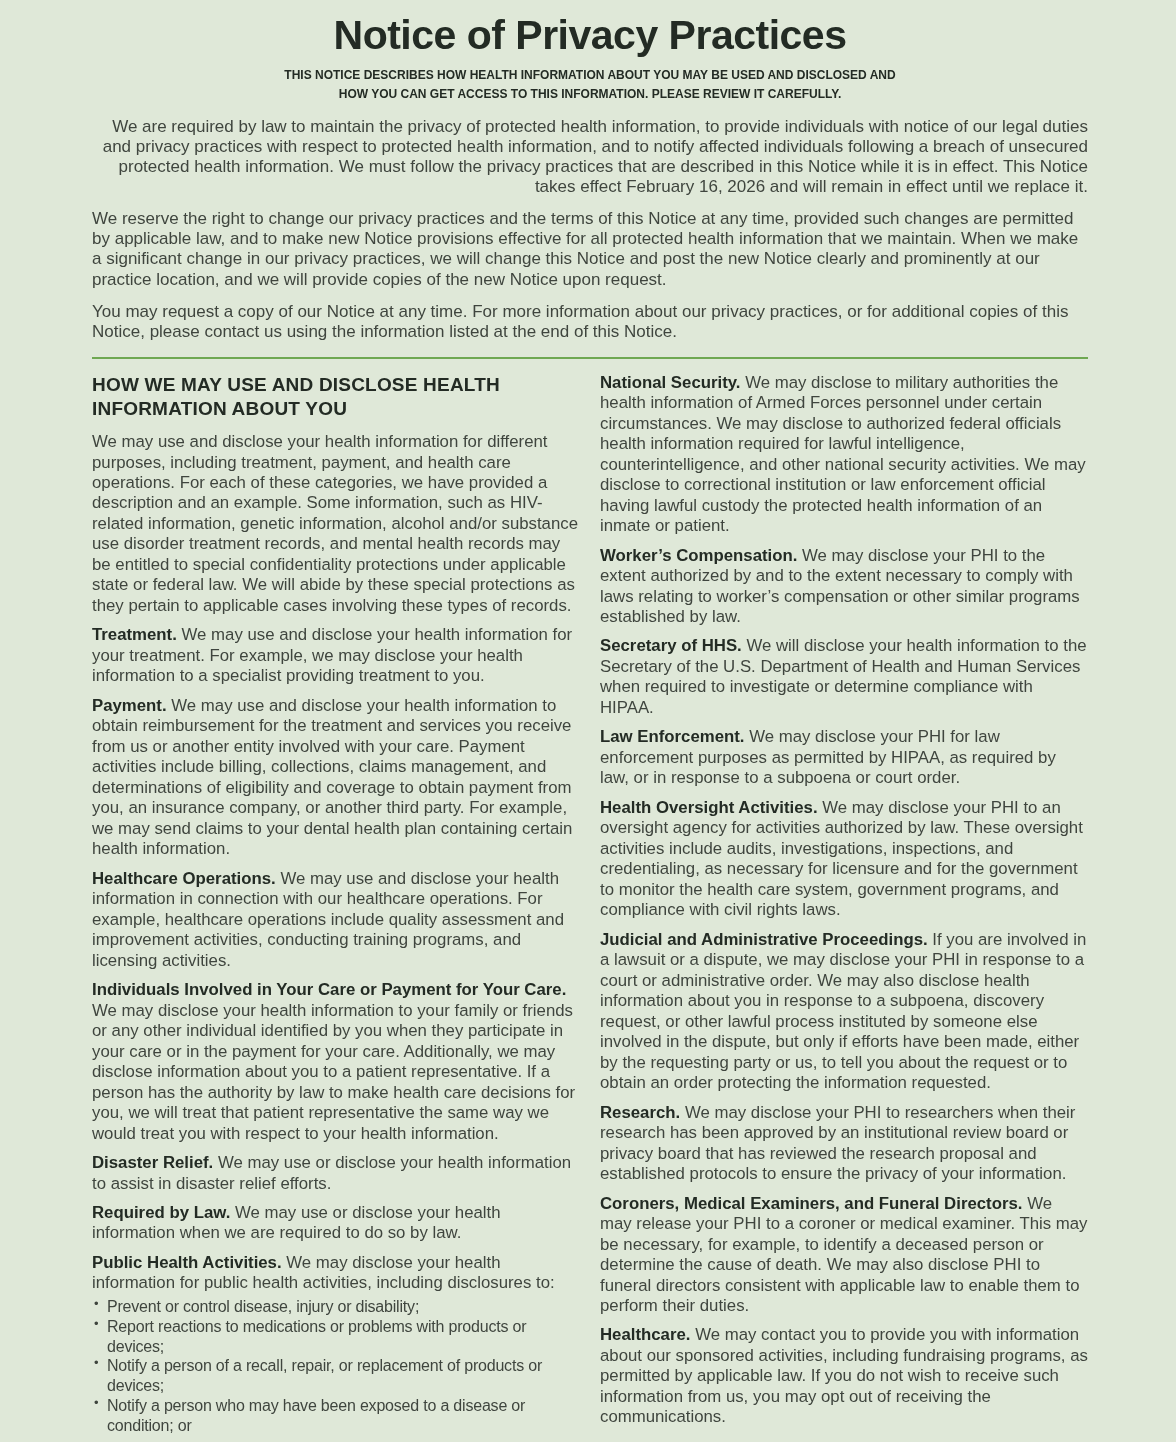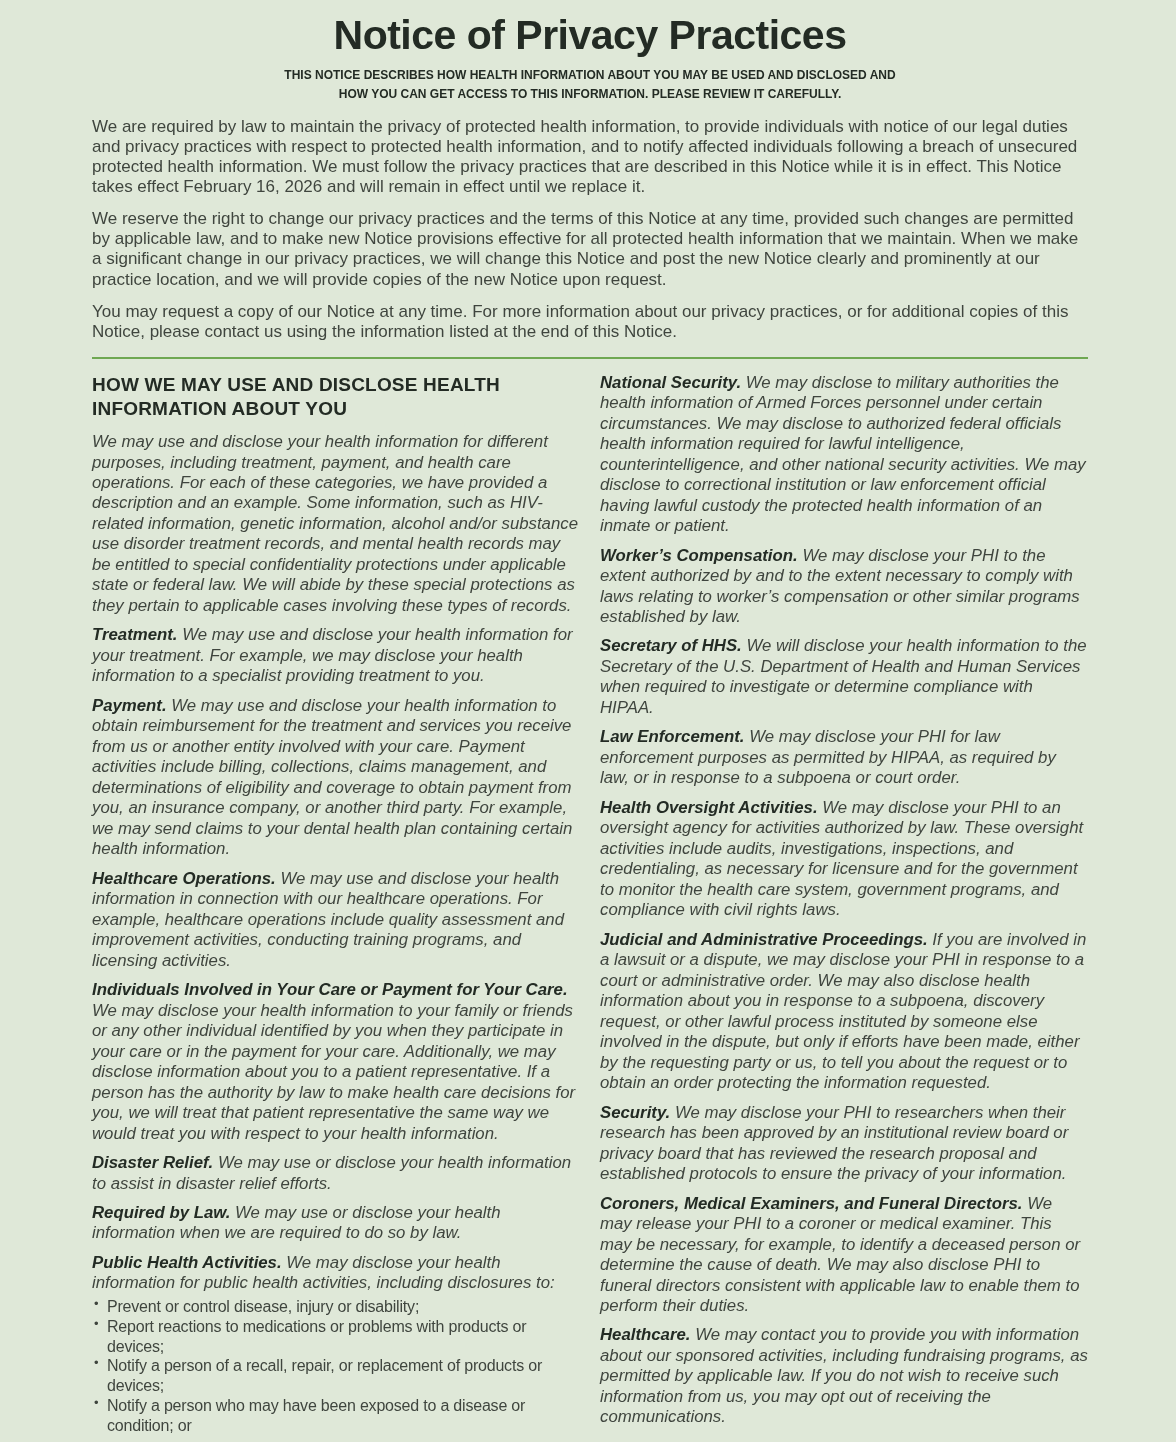--- a/index.html
+++ b/index.html
@@ -27,37 +27,37 @@
     font-size:12px;font-weight:700;line-height:1.55;
     color:var(--heading);
     margin-top:7px;
   }
   .doc-subtitle span{display:block;}
   .intro{margin-top:14px;}
   .intro p{
     font-size:17px;line-height:1.18;
     margin-top:12px;
   }
-  .intro p:first-child{margin-top:0;}
+  .intro p:first-child{margin-top:0;text-align:right;}
   .divider{
     border:none;border-top:2.5px solid var(--divider);
     margin-top:15px;
   }
   .columns{
     display:flex;gap:20px;
     margin-top:14px;
   }
   .col{flex:1;min-width:0;font-size:16.8px;line-height:1.22;}
   .section-heading{
     font-size:19px;font-weight:700;line-height:1.3;
     color:var(--heading);
     letter-spacing:0.2px;
     margin-bottom:10px;
   }
-  .col p{margin-top:9px;font-style:italic;}
+  .col p{margin-top:9px;}
   .col p.first{margin-top:0;}
   .col strong{color:var(--heading);font-weight:700;}
   ul.bullets{
     list-style:none;
     margin-top:3px;
     font-size:16px;
     letter-spacing:-0.2px;
     line-height:1.24;
   }
   ul.bullets li{
@@ -126,21 +126,21 @@
       <p><strong>Worker’s Compensation.</strong> <span>We may disclose your PHI to the extent authorized by and to the extent necessary to comply with laws relating to worker’s compensation or other similar programs established by law.</span></p>
 
       <p><strong>Secretary of HHS.</strong> <span>We will disclose your health information to the Secretary of the U.S. Department of Health and Human Services when required to investigate or determine compliance with HIPAA.</span></p>
 
       <p><strong>Law Enforcement.</strong> <span>We may disclose your PHI for law enforcement purposes as permitted by HIPAA, as required by law, or in response to a subpoena or court order.</span></p>
 
       <p><strong>Health Oversight Activities.</strong> <span>We may disclose your PHI to an oversight agency for activities authorized by law. These oversight activities include audits, investigations, inspections, and credentialing, as necessary for licensure and for the government to monitor the health care system, government programs, and compliance with civil rights laws.</span></p>
 
       <p><strong>Judicial and Administrative Proceedings.</strong> <span>If you are involved in a lawsuit or a dispute, we may disclose your PHI in response to a court or administrative order. We may also disclose health information about you in response to a subpoena, discovery request, or other lawful process instituted by someone else involved in the dispute, but only if efforts have been made, either by the requesting party or us, to tell you about the request or to obtain an order protecting the information requested.</span></p>
 
-      <p><strong>Security.</strong> <span>We may disclose your PHI to researchers when their research has been approved by an institutional review board or privacy board that has reviewed the research proposal and established protocols to ensure the privacy of your information.</span></p>
+      <p><strong>Research.</strong> <span>We may disclose your PHI to researchers when their research has been approved by an institutional review board or privacy board that has reviewed the research proposal and established protocols to ensure the privacy of your information.</span></p>
 
       <p><strong>Coroners, Medical Examiners, and Funeral Directors.</strong> <span>We may release your PHI to a coroner or medical examiner. This may be necessary, for example, to identify a deceased person or determine the cause of death. We may also disclose PHI to funeral directors consistent with applicable law to enable them to perform their duties.</span></p>
 
       <p><strong>Healthcare.</strong> <span>We may contact you to provide you with information about our sponsored activities, including fundraising programs, as permitted by applicable law. If you do not wish to receive such information from us, you may opt out of receiving the communications.</span></p>
     </div>
 
   </div>
 </div>
 
 </body></html>

